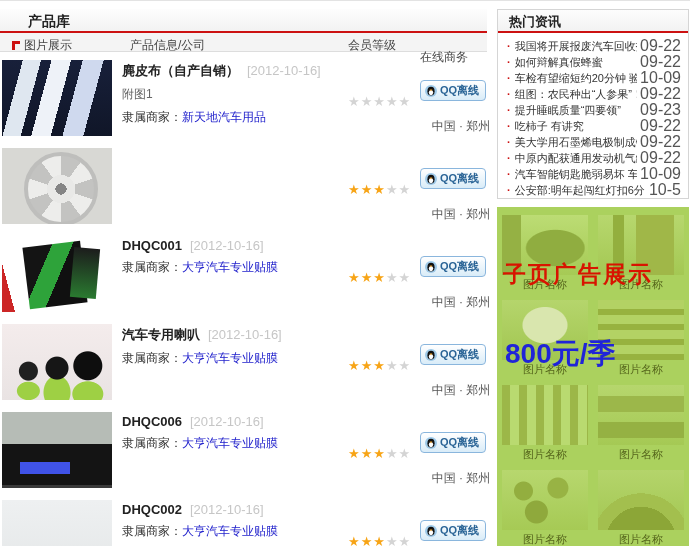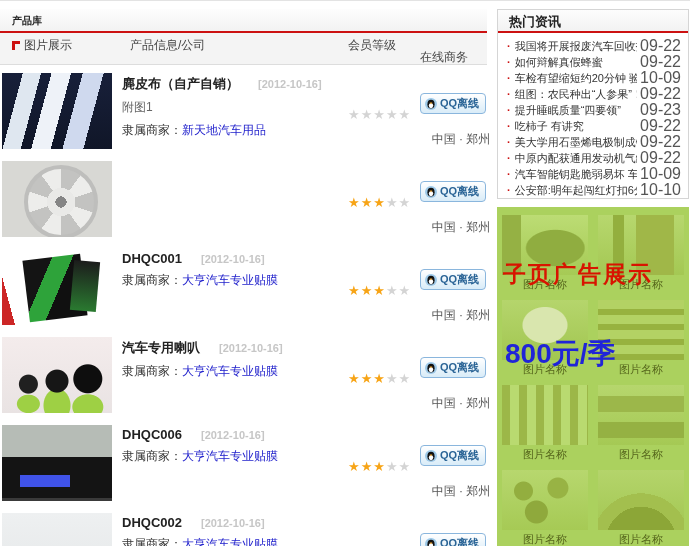--- a/index.html
+++ b/index.html
@@ -2,36 +2,36 @@
 <html><head>
 <meta charset="utf-8">
 <style>
   * { margin:0; padding:0; box-sizing:border-box; }
   html,body { width:690px; height:546px; overflow:hidden; background:#fff;
     font-family:"Liberation Sans","DejaVu Sans",sans-serif; }
   .page { position:relative; width:690px; height:546px; border-top:1px solid #e3e3e3; }
 
   
   .left-panel { position:absolute; left:0; top:8px; width:487px; }
-  .panel-head { height:24px; line-height:24px; padding-left:12px; font-size:10px; font-weight:bold;
+  .panel-head { height:24px; line-height:24px; padding-left:28px; font-size:14px; font-weight:bold;
     color:#222; background:linear-gradient(#fdfdfd,#f2f2f2); border-bottom:2px solid #c11; }
-  .thead { position:relative; height:32px; line-height:24px; background:#f4f4f4;
+  .thead { position:relative; height:19px; line-height:24px; background:#f4f4f4;
     border-bottom:1px solid #ddd; font-size:12px; color:#444; }
   .thead .col { position:absolute; top:0; white-space:nowrap; }
   .col-img { left:12px; } .col-info { left:130px; } .col-level { left:348px; } .col-online { left:420px;margin-top:12px; }
   .corner-icon { display:inline-block; width:8px; height:9px; margin-right:4px; position:relative; top:1px; }
   .corner-icon::before { content:''; position:absolute; left:0; top:0; width:8px; height:3px; background:#c11; }
   .corner-icon::after  { content:''; position:absolute; left:0; top:0; width:3px; height:9px; background:#c11; }
 
   .rows { position:relative; }
   .row { position:relative; height:88px; }
   .photo { position:absolute; left:2px; top:8px; width:110px; height:76px; overflow:hidden; }
   .info { position:absolute; left:122px; top:10px; width:220px; }
   .title-line { font-size:13px; font-weight:bold; color:#222; white-space:nowrap; }
-  .title-line .date { font-weight:bold; font-size:11px; color:#c6c6c6; margin-left:19px; }
+  .title-line .date { font-weight:normal; font-size:13px; color:#c6c6c6; margin-left:8px; }
   .extra { font-size:12px; color:#666; margin-top:6px; }
   .merchant { font-size:12px; color:#333; margin-top:6px; white-space:nowrap; }
   .merchant a { color:#2222cc; text-decoration:none; }
   .stars { position:absolute; left:348px; top:42px; font-size:13px; letter-spacing:1px; white-space:nowrap; }
   .st-f { color:#f7a416; } .st-e { color:#d4d4d4; }
   .qq-btn { position:absolute; left:420px; top:28px; display:inline-flex; align-items:center; gap:3px;
     padding:2px 6px 2px 4px; border:1px solid #8ab6dd; border-radius:4px;
     background:linear-gradient(#ffffff,#d9ecf8); font-size:11px; font-weight:bold; color:#2a6496;
     cursor:pointer; white-space:nowrap; }
   .loc { position:absolute; left:422px; top:66px; width:78px; text-align:center; font-size:12px; color:#555; white-space:nowrap; }
@@ -282,21 +282,21 @@
           <span class="nd">09-22</span>
         </div>
         <div class="news-item">
           <span class="dot">·</span>
           <span class="txt">汽车智能钥匙脆弱易坏 车主需</span>
           <span class="nd">10-09</span>
         </div>
         <div class="news-item">
           <span class="dot">·</span>
           <span class="txt">公安部:明年起闯红灯扣6分 挡</span>
-          <span class="nd">10-10</span>
+          <span class="nd">10-5</span>
         </div>
       </div>
   </div>
 
   <div class="ad">
     <div class="ad-grid">
 
     <div class="ad-cell">
           <div class="ad-photo adp-1"></div>
           <div class="ad-cap">图片名称</div>

